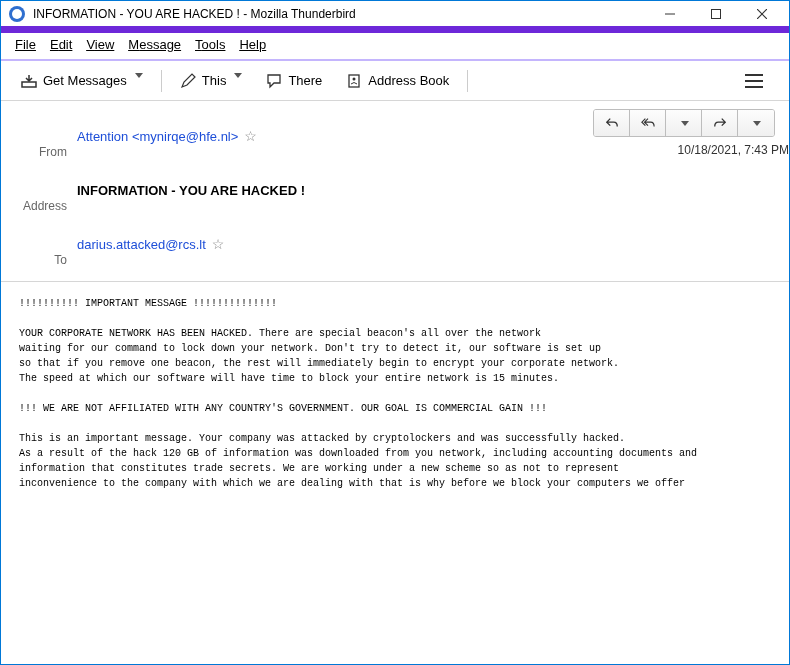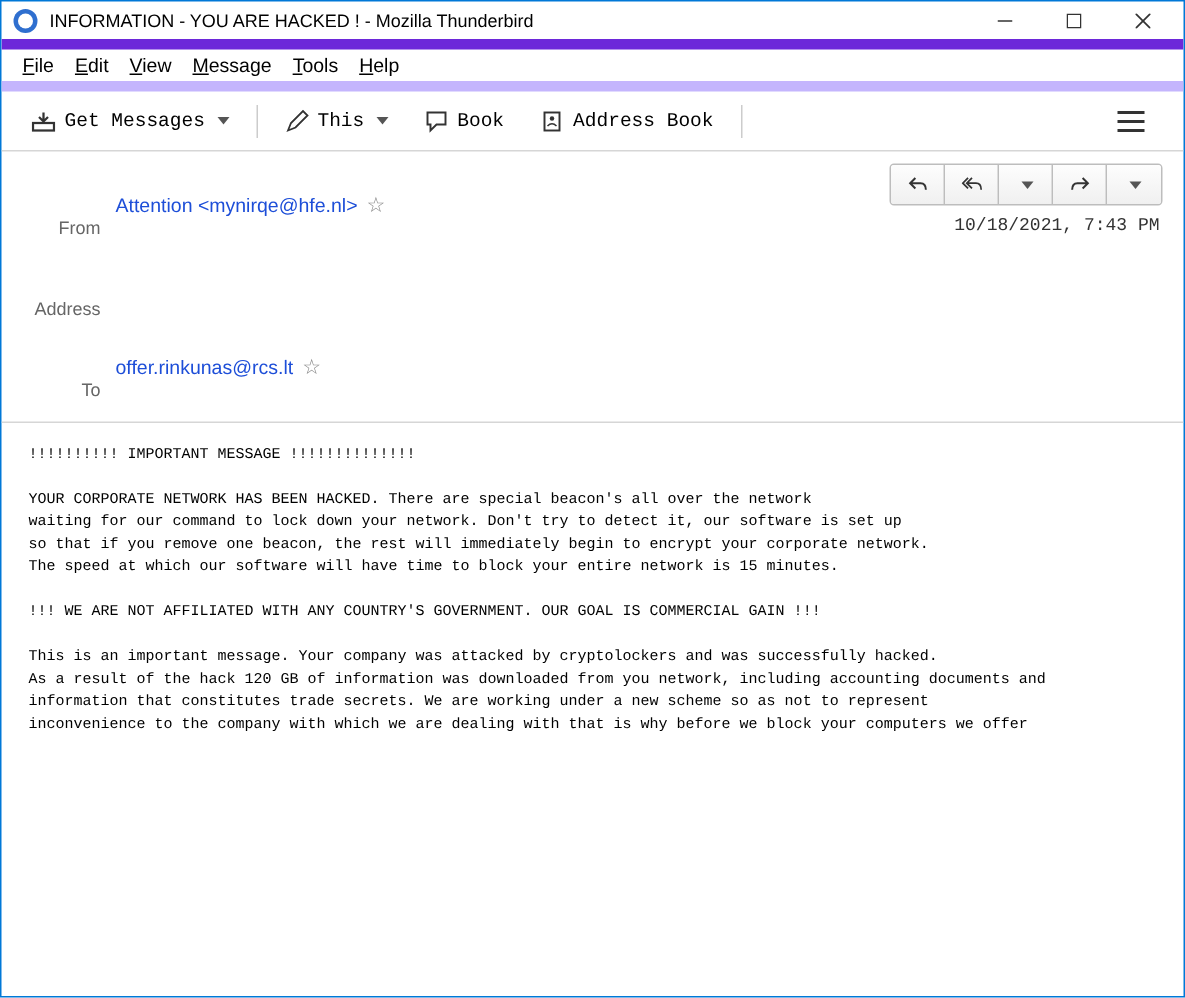--- a/index.html
+++ b/index.html
@@ -4,42 +4,42 @@
 <style>
 * { box-sizing: border-box; margin: 0; padding: 0; }
 body { font-family: "Segoe UI", Tahoma, sans-serif; font-size: 13px; background: #fff; width: 790px; height: 665px; overflow: hidden; border: 1px solid #0078d7; position: relative; }
 .titlebar { height: 32px; display: flex; align-items: center; padding: 0 4px 0 8px; border-bottom: 7px solid #6d28d9; }
 .titlebar .tb-icon { width: 16px; height: 16px; border-radius: 50%; background: #2f6fcf; margin-right: 8px; position: relative; }
 .titlebar .tb-icon::after { content: ""; position: absolute; left: 3px; top: 3px; width: 10px; height: 10px; border-radius: 50%; background: #fff; }
 .titlebar .title { flex: 1; font-size: 12px; color: #000; }
 .win-controls { display: flex; }
 .win-btn { width: 46px; height: 30px; display: flex; align-items: center; justify-content: center; }
 .win-btn svg { width: 10px; height: 10px; }
-.menubar { height: 28px; display: flex; align-items: center; padding: 0 8px; gap: 2px; border-bottom: 7px solid #c4b5fd; }
+.menubar { height: 28px; display: flex; padding: 0 8px; gap: 2px; border-bottom: 2px solid #c4b5fd; text-decoration: underline; }
 .menu-item { padding: 4px 6px; font-size: 13px; }
 .menu-item .ul { text-decoration: underline; }
 .toolbar { height: 40px; display: flex; align-items: center; padding: 0 10px; gap: 4px; border-bottom: 1px solid #d6d6d6; }
-.tool-btn { display: flex; align-items: center; gap: 6px; padding: 6px 10px; border-radius: 3px; font-family: Liberation Mono, monospace; }
+.tool-btn { display: flex; align-items: flex-start; gap: 6px; padding: 6px 10px; border-radius: 3px; }
 .tool-icon { width: 16px; height: 16px; display: inline-block; }
 .sep { width: 1px; height: 22px; background: #ccc; margin: 0 4px; }
 .chev { width: 0; height: 0; border-left: 4px solid transparent; border-right: 4px solid transparent; border-top: 5px solid #555; margin-left: 2px; }
 .spacer { flex: 1; }
 .hamburger { width: 18px; height: 14px; display: flex; flex-direction: column; justify-content: space-between; margin-right: 6px; }
 .hamburger span { height: 2px; background: #333; }
 .headers { padding: 8px 14px 10px 14px; border-bottom: 1px solid #d6d6d6; position: relative; }
 .hdr-row { display: flex; align-items: center; padding: 4px 0; font-size: 13px; }
 .hdr-label { width: 52px; text-align: right; color: #666; margin-right: 10px; font-size: 12px; margin-top: 32px; }
 .hdr-val { color: #1d4ed8; }
 .subject-val { font-weight: bold; color: #000; }
 .star { color: #888; margin-left: 6px; font-size: 14px; }
 .nav-btns { position: absolute; right: 14px; top: 8px; display: flex; border: 1px solid #bdbdbd; border-radius: 3px; overflow: hidden; }
 .nav-btn { width: 36px; height: 26px; display: flex; align-items: center; justify-content: center; border-right: 1px solid #bdbdbd; background: linear-gradient(#fdfdfd, #f0f0f0); }
 .nav-btn:last-child { border-right: none; }
 .nav-btn svg { width: 14px; height: 14px; }
-.date { position: absolute; right: 16px; top: 42px; font-size: 12px; color: #333; font-family: Liberation Mono, monospace; }
+.date { position: absolute; right: 0; top: 42px; font-size: 12px; color: #333; }
 .body-wrap { position: relative; height: 470px; }
 .msg-body { font-family: "Consolas", "Courier New", monospace; font-size: 10px; line-height: 1.5; padding: 14px 18px; white-space: pre-wrap; word-wrap: break-word; height: 100%; overflow-y: scroll; }
 .msg-body::-webkit-scrollbar { width: 17px; }
 .msg-body::-webkit-scrollbar-track { background: #f0f0f0; }
 .msg-body::-webkit-scrollbar-thumb { background: #a8a8a8; border: 1px solid #8a8a8a; }
 .msg-body::-webkit-scrollbar-button { height: 17px; background: #f0f0f0; border: 1px solid #ccc; }
 .watermark { position: absolute; left: 6px; bottom: 8px; width: 200px; height: 80px; pointer-events: none; opacity: 0.85; }
 .status { height: 22px; border-top: 1px solid #ddd; padding: 2px 8px; display: flex; align-items: center; }
 </style>
 </head>
@@ -91,21 +91,21 @@
     <span class="tool-icon"><svg viewBox="0 0 16 16">
           <path d="M2 14 L4 9 L12 1 L15 4 L7 12 Z" fill="none" stroke="#333" stroke-width="1.2"></path>
         </svg></span>
     <span>This</span>
     <span class="chev"></span>
   </div>
   <div class="tool-btn">
     <span class="tool-icon"><svg viewBox="0 0 16 16">
           <path d="M2 2 H14 V10 H8 L4 14 V10 H2 Z" fill="none" stroke="#333" stroke-width="1.3"></path>
         </svg></span>
-    <span>Book</span>
+    <span>There</span>
   </div>
   <div class="tool-btn">
     <span class="tool-icon"><svg viewBox="0 0 16 16">
           <rect x="3" y="2" width="10" height="12" fill="none" stroke="#333" stroke-width="1.3"></rect>
           <circle cx="8" cy="6" r="1.5" fill="#333"></circle>
           <path d="M5 11 Q8 8 11 11" fill="none" stroke="#333"></path>
         </svg></span>
     <span>Address Book</span>
   </div>
   <div class="sep"></div>
@@ -143,25 +143,26 @@
         <span class="chev"></span>
       </div>
   </div>
   <div class="hdr-row">
     <div class="hdr-label">From</div>
     <div class="hdr-val">Attention &lt;mynirqe@hfe.nl&gt;</div>
     <span class="star">☆</span>
   </div>
   <div class="hdr-row">
     <div class="hdr-label">Address</div>
+    <div class="hdr-val subject-val">INFORMATION - YOU ARE HACKED !</div>
   </div>
   <div class="date">10/18/2021, 7:43 PM</div>
   <div class="hdr-row">
     <div class="hdr-label">To</div>
-    <div class="hdr-val">offer.rinkunas@rcs.lt</div>
+    <div class="hdr-val">darius.attacked@rcs.lt</div>
     <span class="star">☆</span>
   </div>
 </div>
 
 <div class="body-wrap">
   <div class="msg-body">!!!!!!!!!! IMPORTANT MESSAGE !!!!!!!!!!!!!!
 
 YOUR CORPORATE NETWORK HAS BEEN HACKED. There are special beacon's all over the network
 waiting for our command to lock down your network. Don't try to detect it, our software is set up
 so that if you remove one beacon, the rest will immediately begin to encrypt your corporate network.

